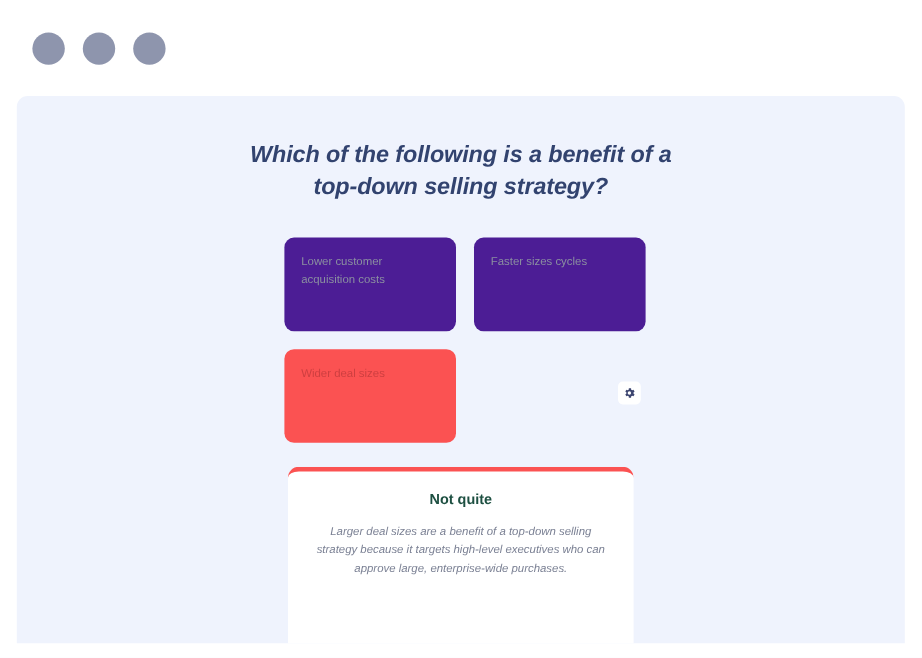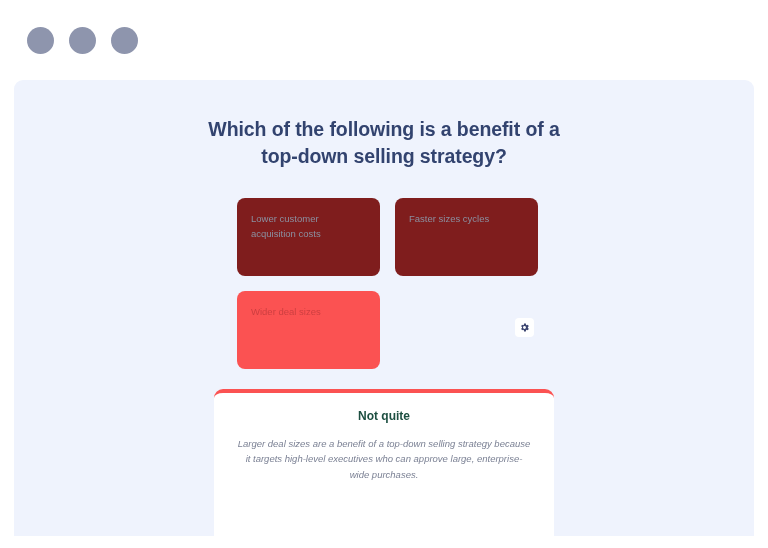--- a/index.html
+++ b/index.html
@@ -59,51 +59,52 @@
 
   .question-title {
     margin: 36px auto 0 auto;
     width: 390px;
     text-align: center;
     font-size: 19.5px;
     font-weight: bold;
     line-height: 1.38;
     color: #32436f;
     letter-spacing: -0.1px;
+    font-style: italic;
   }
 
   
   .options {
     margin: 28px auto 0 auto;
     width: 294px;
     display: grid;
     grid-template-columns: 143px 143px;
     grid-gap: 15px 15px;
   }
   .option {
     height: 78px;
     border-radius: 8px;
-    background: #7f1d1d;
+    background: #4c1d95;
     box-sizing: border-box;
     padding: 14px 14px 0 14px;
     font-size: 9.5px;
     line-height: 1.55;
     color: #8b90a0;
     cursor: pointer;
     overflow: hidden;
   }
   .option.selected-wrong {
     background: #fb5252;
     color: #cd3f40;
   }
 
   
   .feedback {
     margin: 20px auto 0 auto;
-    width: 340px;
+    width: 288px;
     background: #ffffff;
     border-top: 4px solid #fb5252;
     border-radius: 9px 9px 0 0;
     box-sizing: border-box;
     padding: 16px 22px 0 22px;
     min-height: 160px;
   }
   .feedback-title {
     text-align: center;
     font-size: 12px;

